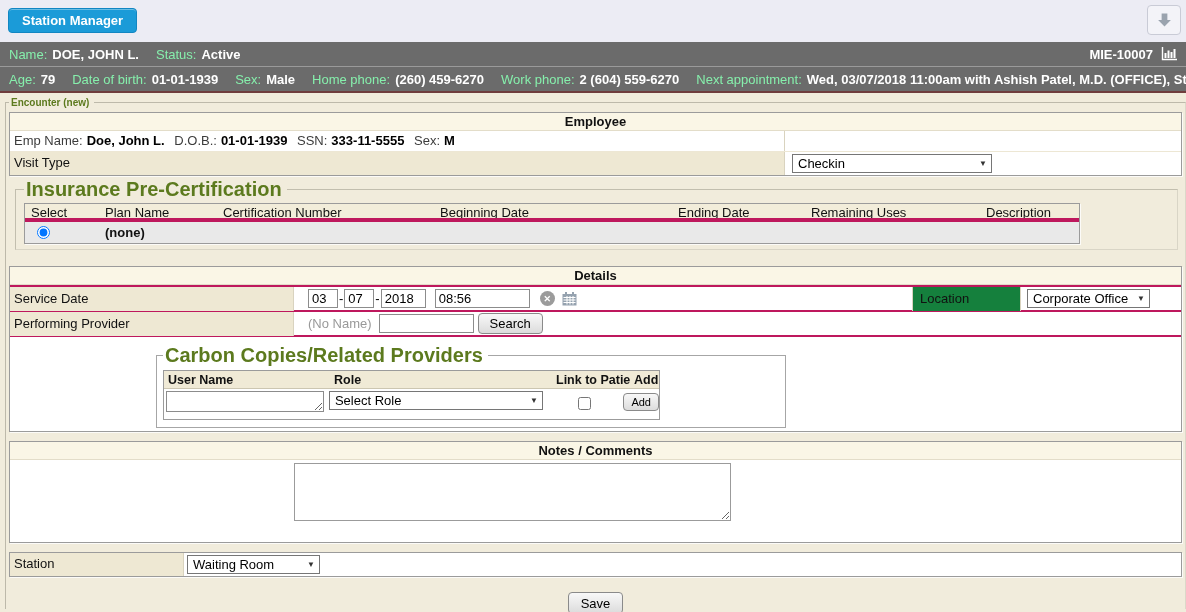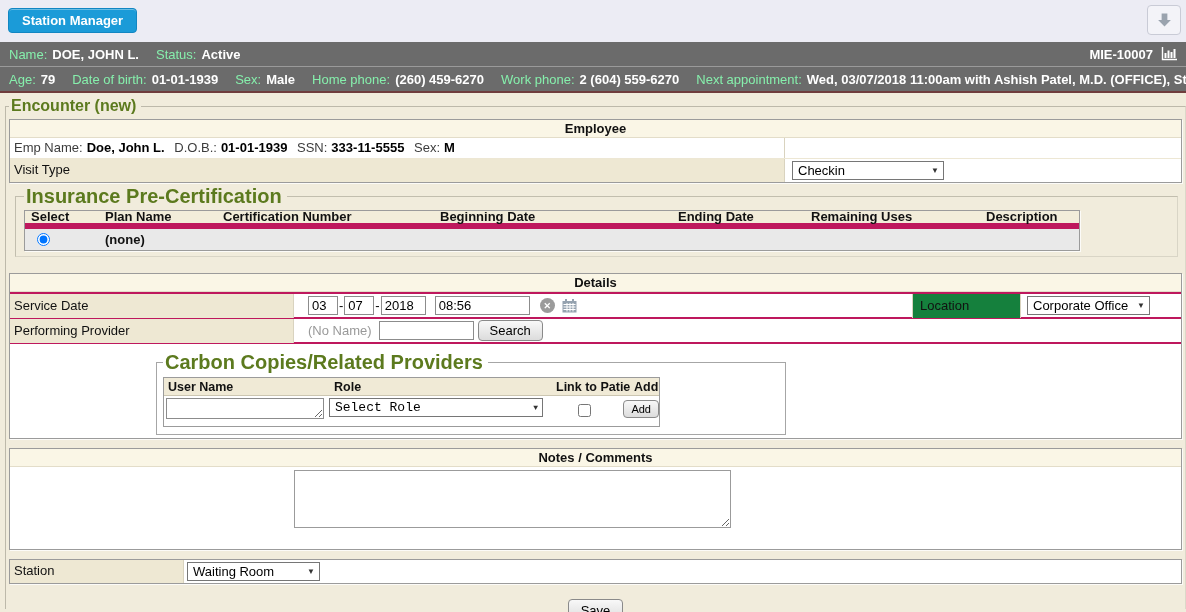--- a/index.html
+++ b/index.html
@@ -40,21 +40,21 @@
   .content { padding:0 0 0 5px; height:518px; }
   fieldset { margin:0; padding:0; }
   .enc-fieldset {
     margin-top:4px; height:512px;
     border:1px solid #BDB9AA; border-bottom:none; border-right-color:#DCD8C9;
     padding:2px 3px 0 3px;
   }
   .legend-olive {
     color:#5C7A1E; font-weight:bold; padding:0 5px 0 2px;
   }
-  .enc-fieldset > legend { font-size:16px; }
+  .enc-fieldset > legend { font-size:10px; }
   .sub-fieldset > legend { font-size:20px; }
 
   .box {
     border:1px solid #9B9B9B; background:#fff;
     box-shadow:1px 1px 0 rgba(255,255,255,.8);
   }
   .box-header {
     background:#FAF6E6; text-align:center; font-weight:bold;
     height:18px; line-height:18px; border-bottom:1px solid #E3DDC9; font-size:13px;
   }
@@ -71,33 +71,33 @@
   .visit-selwrap { flex:1; display:flex; align-items:center; padding-left:7px; }
 
   
   .select {
     display:inline-flex; align-items:center; justify-content:space-between;
     background:#fff; border:1px solid #767676; height:19px;
     padding:0 4px 0 5px; cursor:pointer; font-size:13px; color:#000;
   }
   .sel-arrow { font-size:8px; color:#333; margin-left:6px; }
   .sel-arrow::after { content:"▼"; }
-  .w-visit { width:152px;gap:8px; }
+  .w-visit { width:200px;gap:8px; }
   .w-loc { width:123px; }
-  .w-role { width:214px;font-family:Liberation Mono, monospace; }
+  .w-role { width:214px; }
   .w-station { width:133px; }
 
   
   .pc-fieldset {
     margin:2px 4px 0 6px;
     border:1px solid #C2BEAE; border-right-color:#D9D5C6; border-bottom-color:#D9D5C6;
     padding:2px 6px 5px 8px;
   }
   .pc-table { width:1056px; border:1px solid #9B9B9B; box-shadow:1px 1px 0 rgba(255,255,255,.8); }
-  .pc-head { display:flex; background:#F2EDDA; height:18px; line-height:18px; font-weight:bold; border-bottom:6px solid #be185d;align-items:center; }
+  .pc-head { display:flex; background:#F2EDDA; height:18px; line-height:18px; font-weight:normal; border-bottom:4px solid #be185d; }
   .pc-head > div, .pc-row > div { padding-left:6px; overflow:hidden; white-space:nowrap; }
   .c0{width:74px} .c1{width:118px} .c2{width:217px} .c3{width:238px} .c4{width:133px} .c5{width:175px} .c6{flex:1}
   .pc-row { display:flex; background:#E9E9E9; height:21px; align-items:center; }
   .pc-row .radio { margin-left:6px; }
   .pc-none { font-weight:bold; }
 
   
   .d-row { display:flex; border-top:2px solid #be185d;align-items:center; }
   .d-label { width:284px; line-height:24px; }
   .r1,.r2 { height:25px; }

